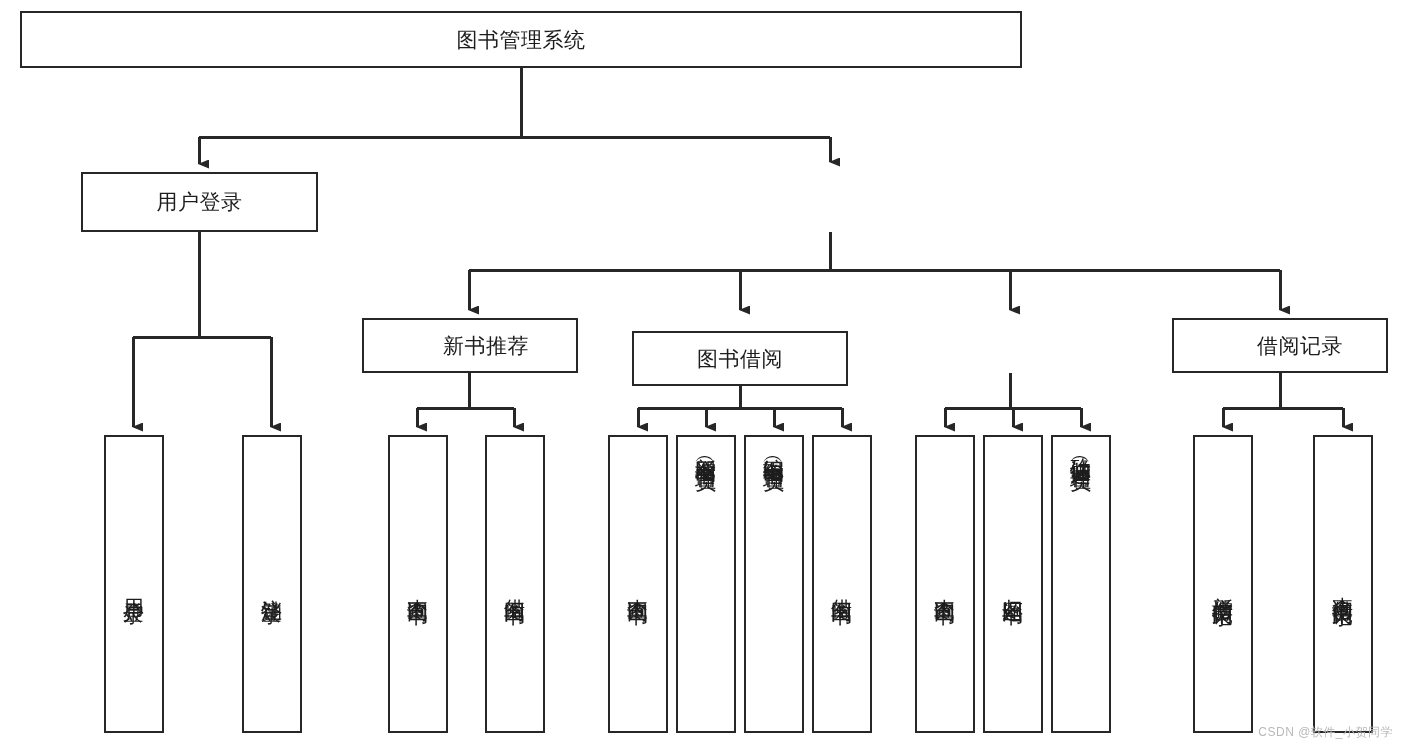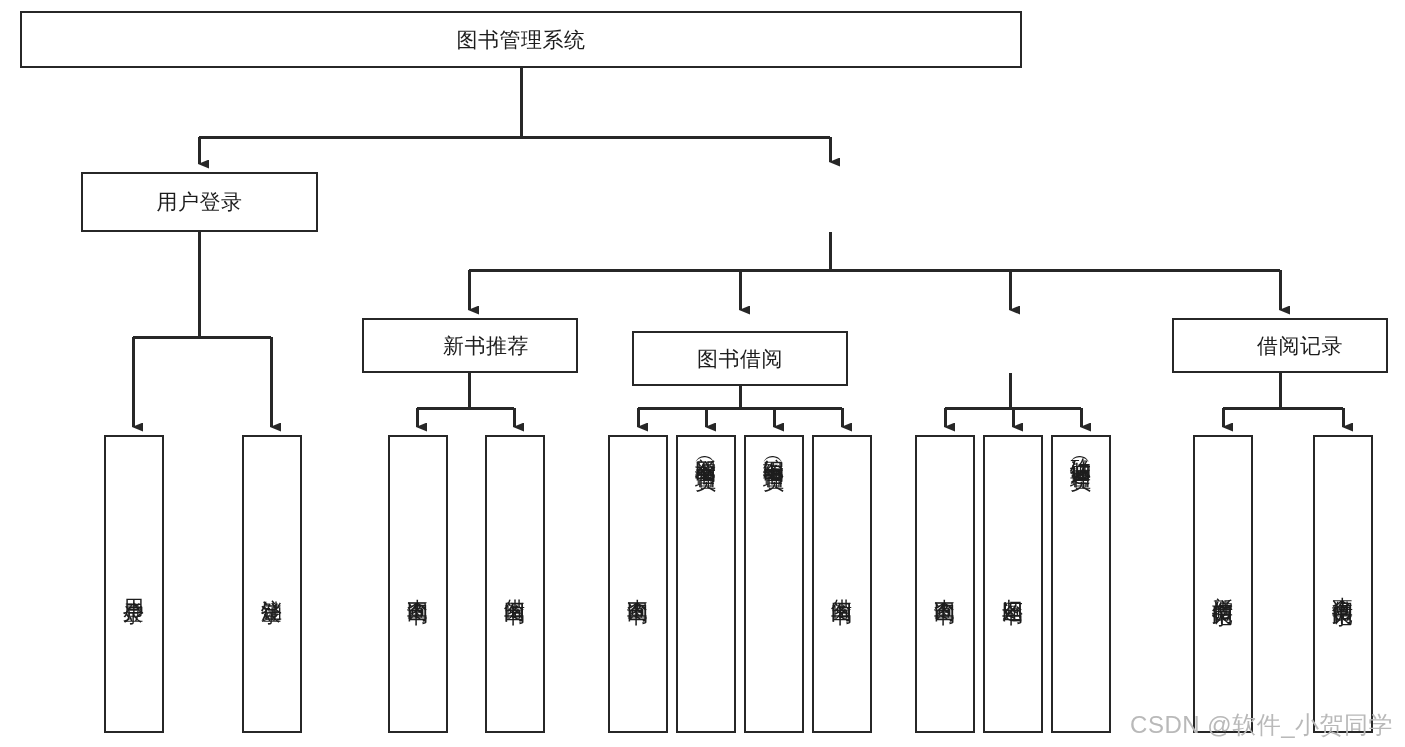--- a/index.html
+++ b/index.html
@@ -63,21 +63,21 @@
     justify-content: center;
     padding-top: 4px;
   }
   .leaf-box.align-top {
     align-items: flex-start;
   }
   .watermark {
     position: absolute;
     right: 12px;
     bottom: 6px;
-    font-size: 24px;
+    font-size: 12px;
     color: #b9b9b9;
     white-space: nowrap;
     letter-spacing: 0.5px;
     pointer-events: none;
   }
 </style>
 </head>
 <body>
 
 <div id="diagram-root">

